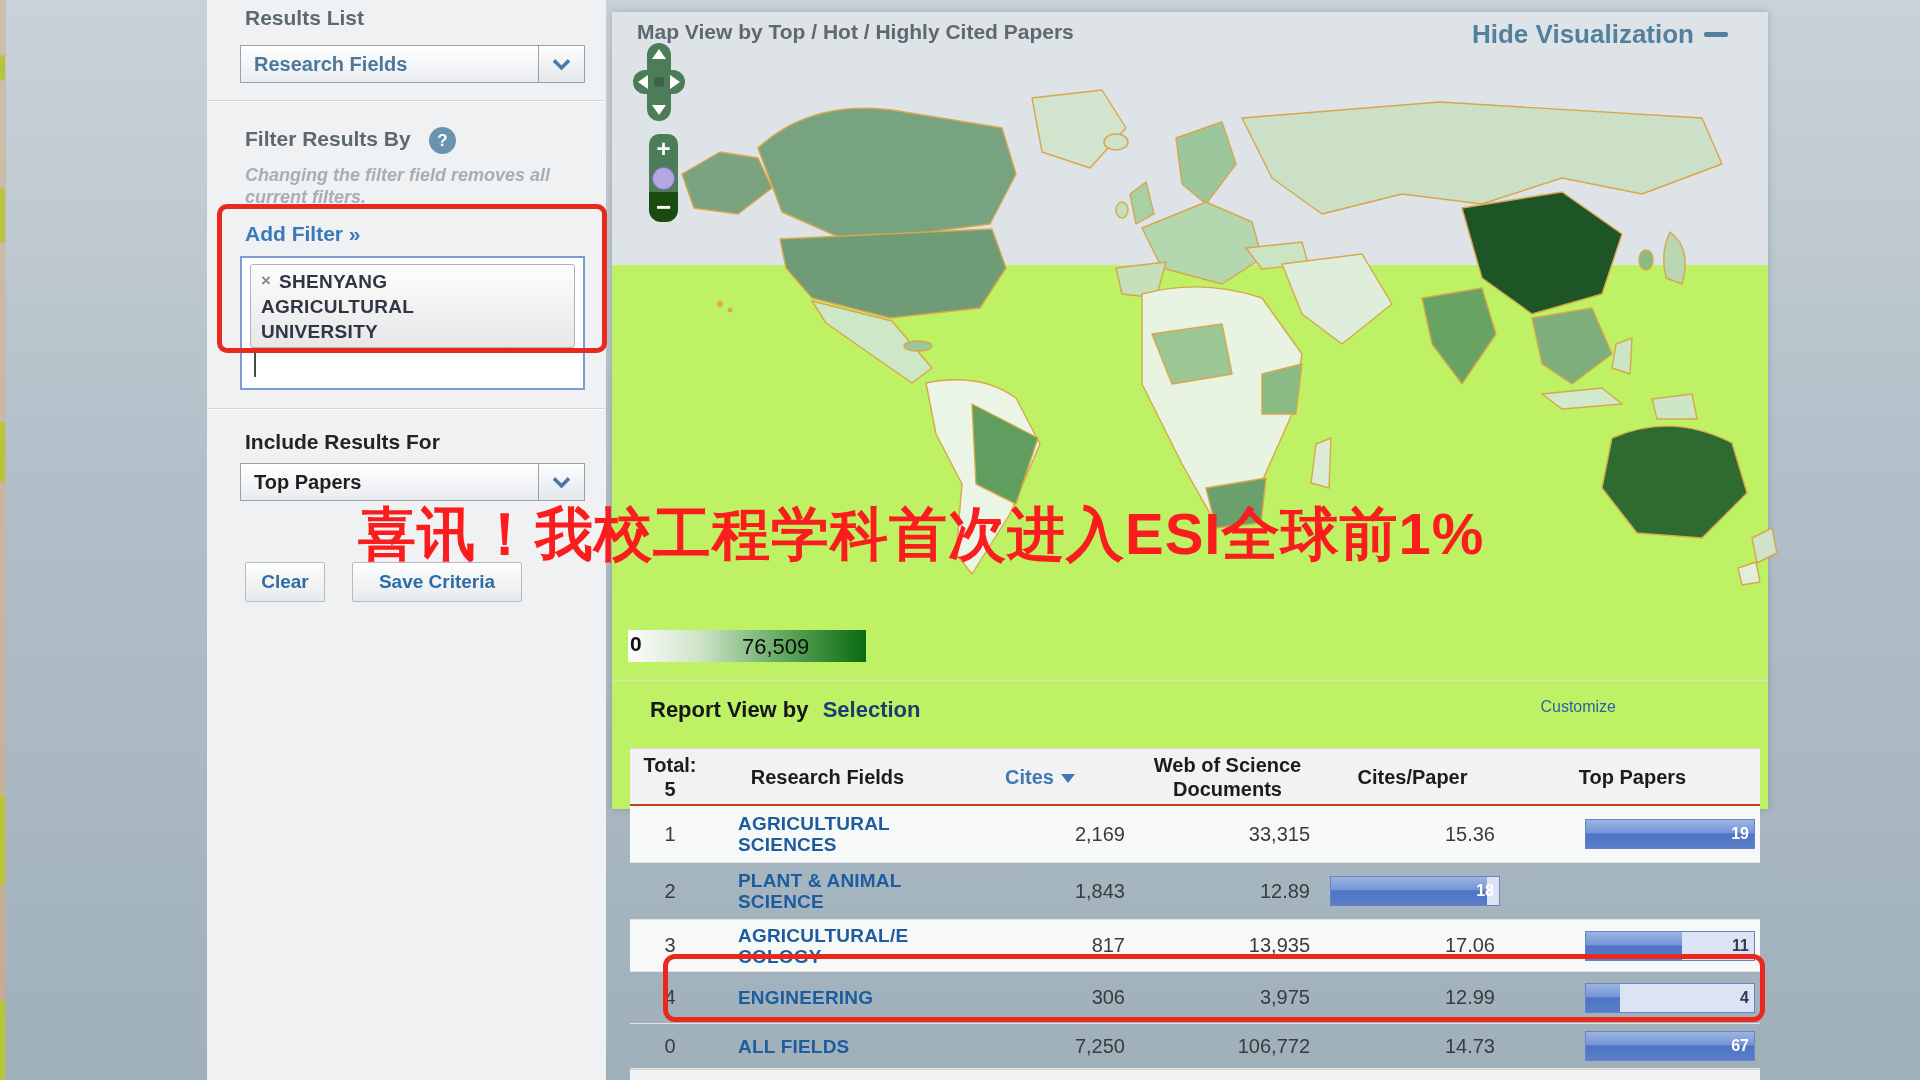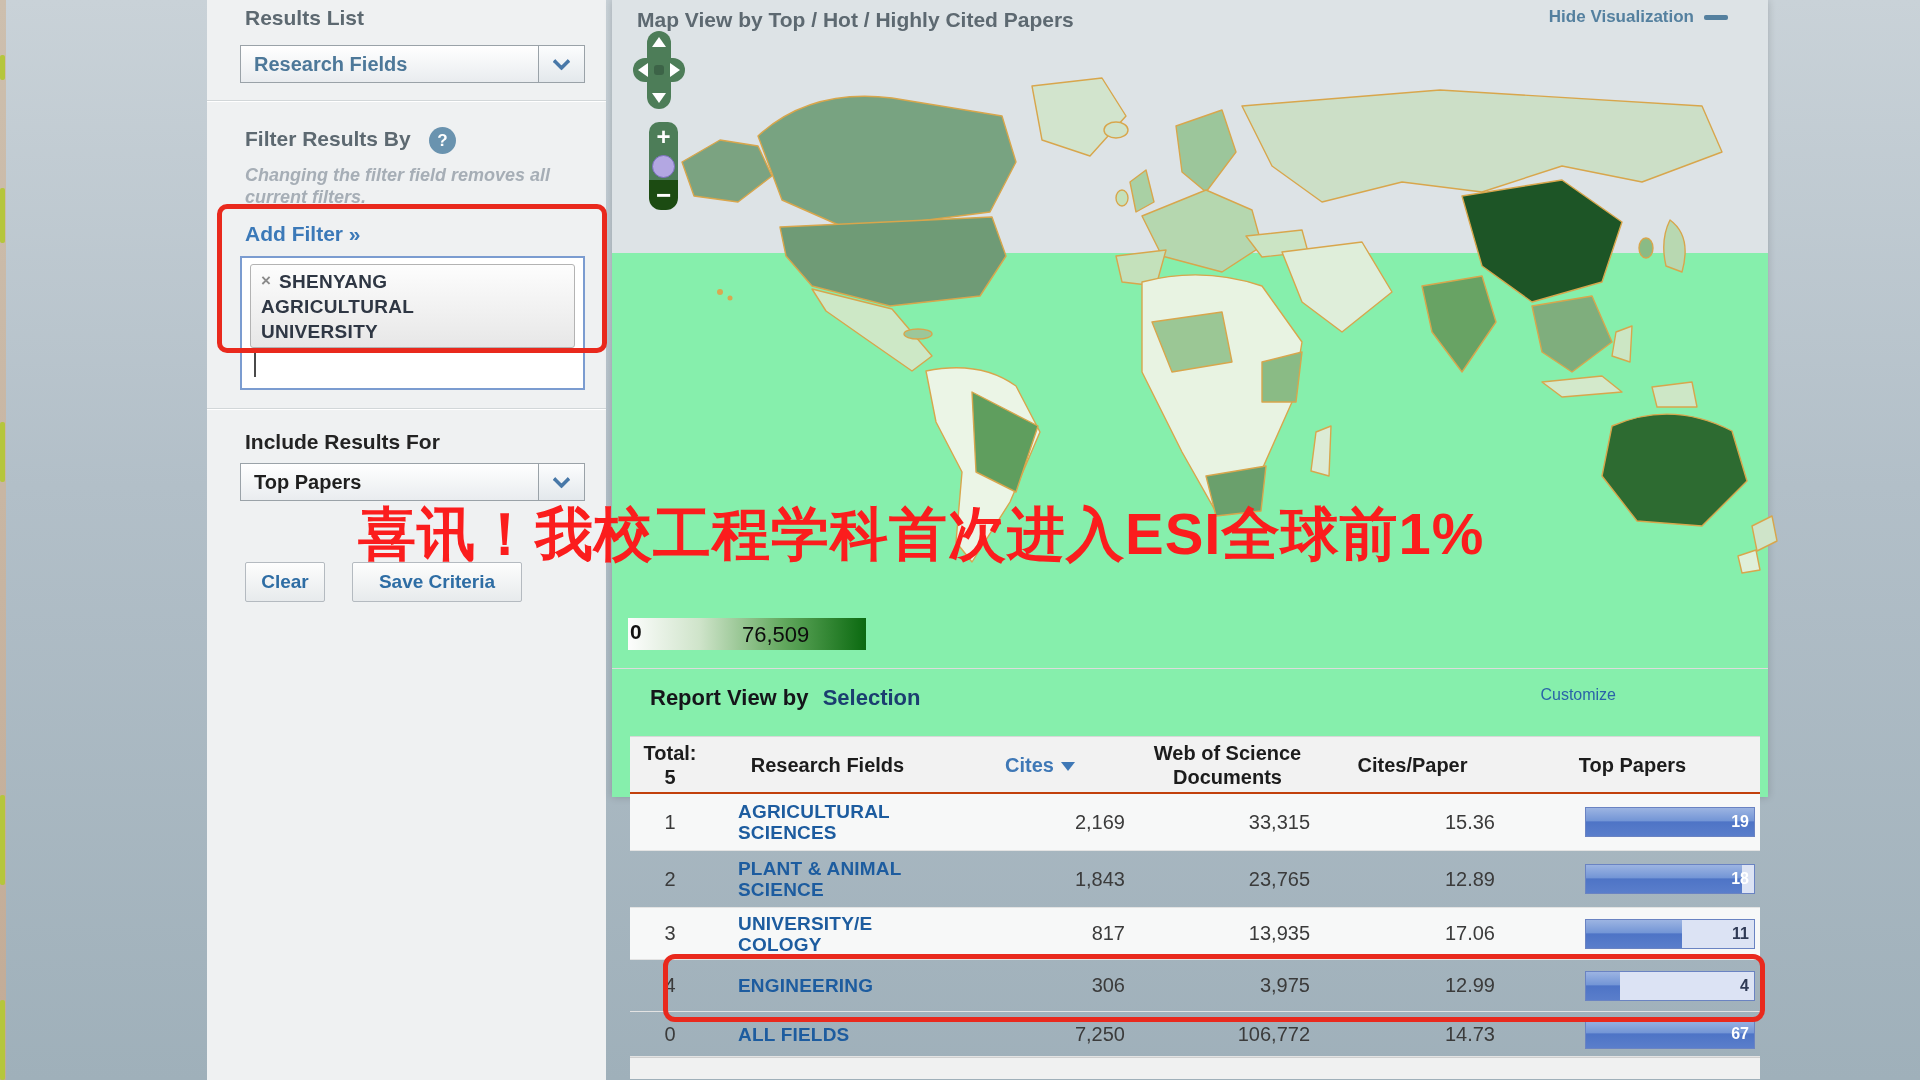--- a/index.html
+++ b/index.html
@@ -43,25 +43,25 @@
                 border-radius:3px; padding:4px 6px 0 10px; }
   .tag-x { float:left; color:#8a8a8a; font-size:17px; font-weight:bold; margin:2px 8px 0 0; }
   .tag-line { font-size:19px; font-weight:bold; color:#2f3744; line-height:25px; letter-spacing:.3px; }
   .caret { position:absolute; left:12px; top:92px; width:2px; height:27px; background:#4a4a4a; }
 
   .sb-btn { position:absolute; height:40px; border:1px solid #b4bac0; border-radius:2px;
             background:linear-gradient(180deg,#fdfdfd,#e7eaec); color:#2e6da4; font-size:19px;
             font-weight:bold; display:flex; align-items:center; justify-content:center; }
 
   
-  .main { position:absolute; left:612px; top:0; width:1156px; height:797px; background:#86efac; z-index:3;
+  .main { position:absolute; left:612px; top:12px; width:1156px; height:797px; background:#bef264; z-index:3;
           box-shadow:0 0 8px rgba(0,0,0,.18); }
   .map-band { position:absolute; left:0; top:0; width:1156px; height:253px; background:#dde3e6; }
   .map-title { position:absolute; left:25px; top:8px; font-size:21px; font-weight:bold; color:#5d6971; }
-  .hide-link { position:absolute; right:40px; top:7px; font-size:17px; font-weight:bold; color:#54809f;
+  .hide-link { position:absolute; right:40px; top:7px; font-size:26px; font-weight:bold; color:#54809f;
                display:flex; align-items:center; gap:10px; }
   .minus-bar { width:24px; height:5px; background:#54809f; border-radius:2px; }
 
   
   .pan-pad { position:absolute; left:21px; top:31px; width:52px; height:78px; }
   .pan-v { position:absolute; left:14px; top:0; width:24px; height:78px; background:#4d7d58; border-radius:12px; }
   .pan-h { position:absolute; left:0; top:27px; width:52px; height:24px; background:#4d7d58; border-radius:12px; }
   .tri { position:absolute; width:0; height:0; }
   .tri.up    { left:19px; top:6px;  border-left:7px solid transparent; border-right:7px solid transparent; border-bottom:10px solid #fff; }
   .tri.down  { left:19px; bottom:6px; border-left:7px solid transparent; border-right:7px solid transparent; border-top:10px solid #fff; }
@@ -329,35 +329,34 @@
     </div>
 
     <div class="drow" style="height:57px;">
       <div class="cell center">2</div>
       <div class="cell field">
         <span class="field-link">
           <span>PLANT &amp; ANIMAL</span><br><span>SCIENCE</span>
         </span>
       </div>
       <div class="cell right">1,843</div>
-      <div class="cell right">23,765</div>
       <div class="cell right">12.89</div>
       <div class="cell barcell">
         <div class="tp-bar">
           <div class="tp-fill" style="width: 93%;"></div>
           <span class="tp-val" style="color: rgb(255, 255, 255);">18</span>
         </div>
       </div>
     </div>
 
     <div class="drow tint" style="height:52px;">
       <div class="cell center">3</div>
       <div class="cell field">
         <span class="field-link">
-          <span>UNIVERSITY/E</span><br><span>COLOGY</span>
+          <span>AGRICULTURAL/E</span><br><span>COLOGY</span>
         </span>
       </div>
       <div class="cell right">817</div>
       <div class="cell right">13,935</div>
       <div class="cell right">17.06</div>
       <div class="cell barcell">
         <div class="tp-bar">
           <div class="tp-fill" style="width: 57%;"></div>
           <span class="tp-val" style="color: rgb(47, 58, 85);">11</span>
         </div>

